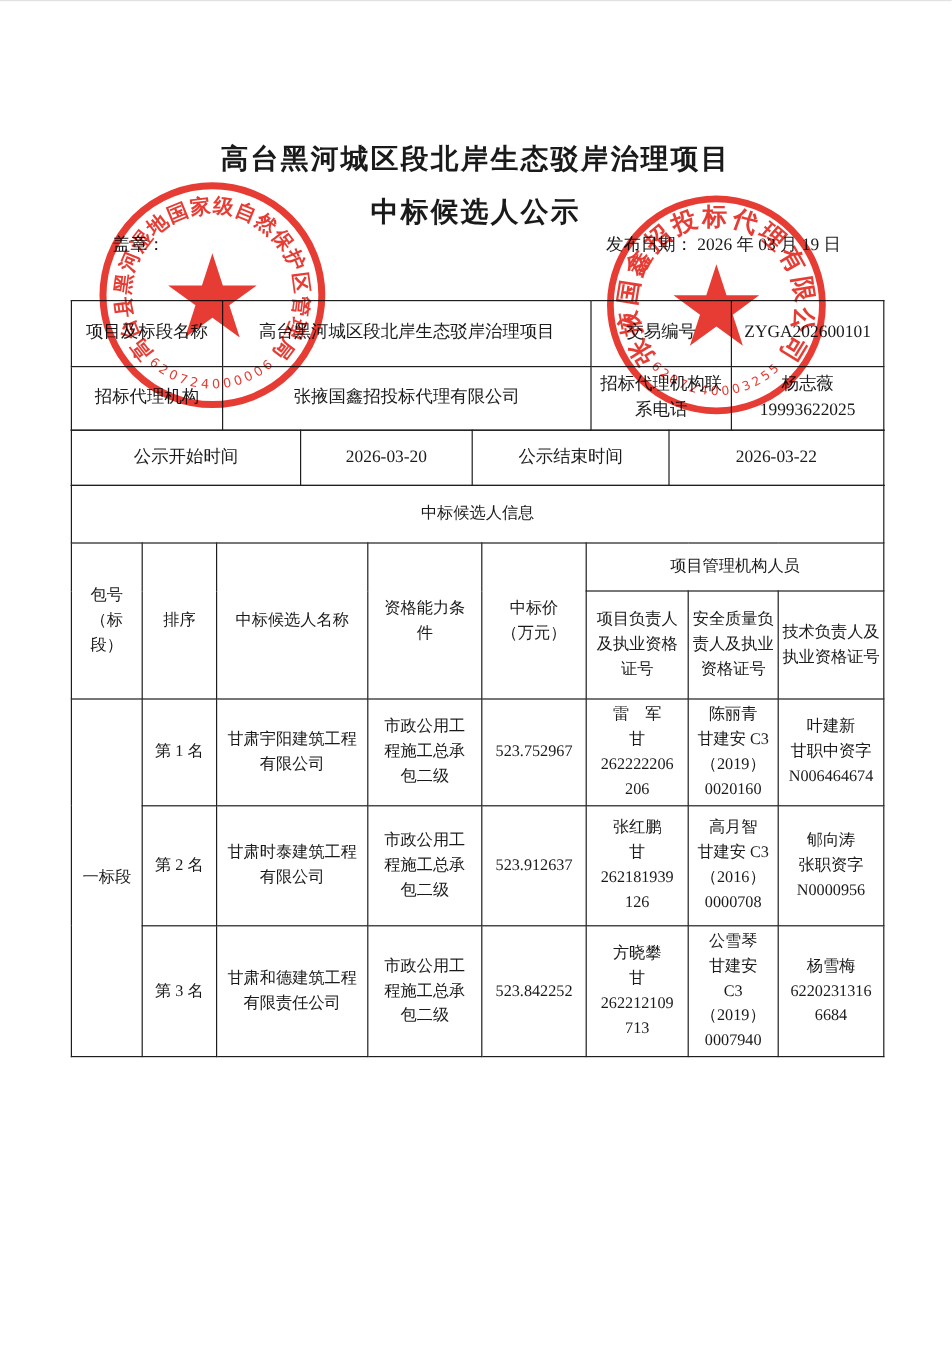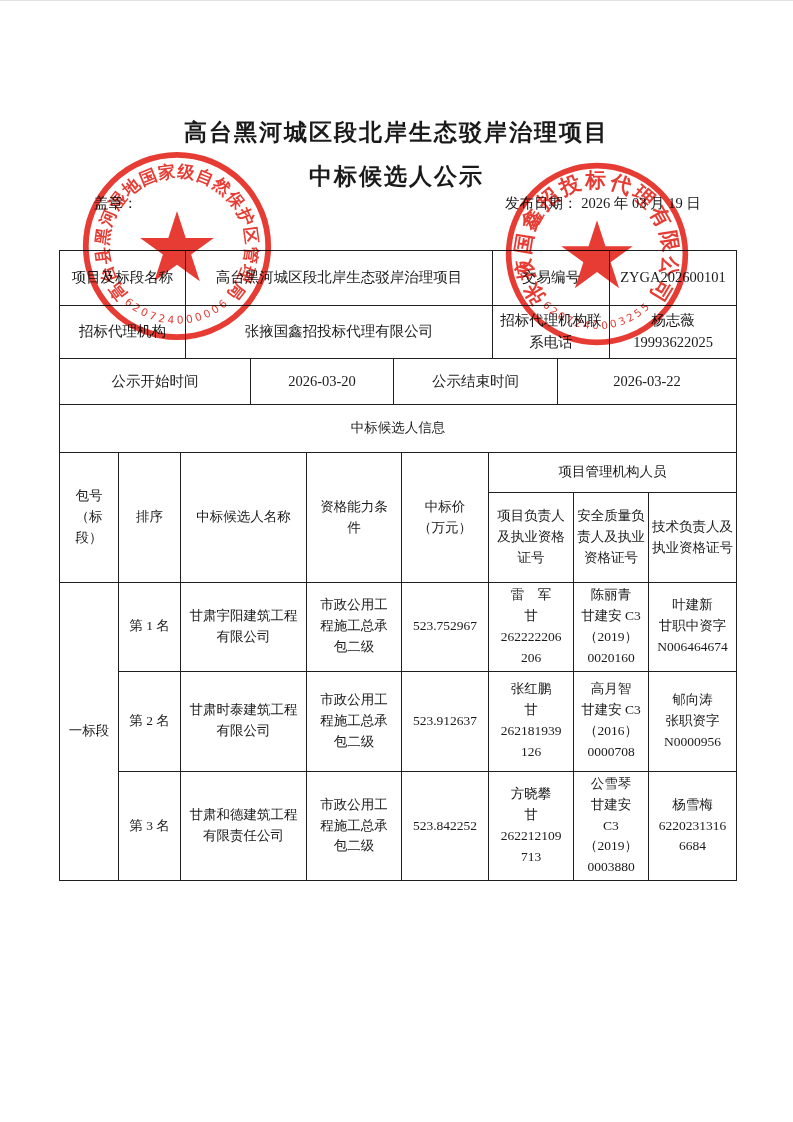--- a/index.html
+++ b/index.html
@@ -178,21 +178,21 @@
 程施工总承
 包二级</td>
       <td>523.842252</td>
       <td>方晓攀
 甘
 262212109
 713</td>
       <td>公雪琴
 甘建安
 C3（2019）
-0003880</td>
+0007940</td>
       <td>杨雪梅
 6220231316
 6684</td>
     </tr>
   </tbody>
     </table>
 </div>
 
 <svg class="seal seal-left" viewBox="0 0 200 200">
   <defs>

